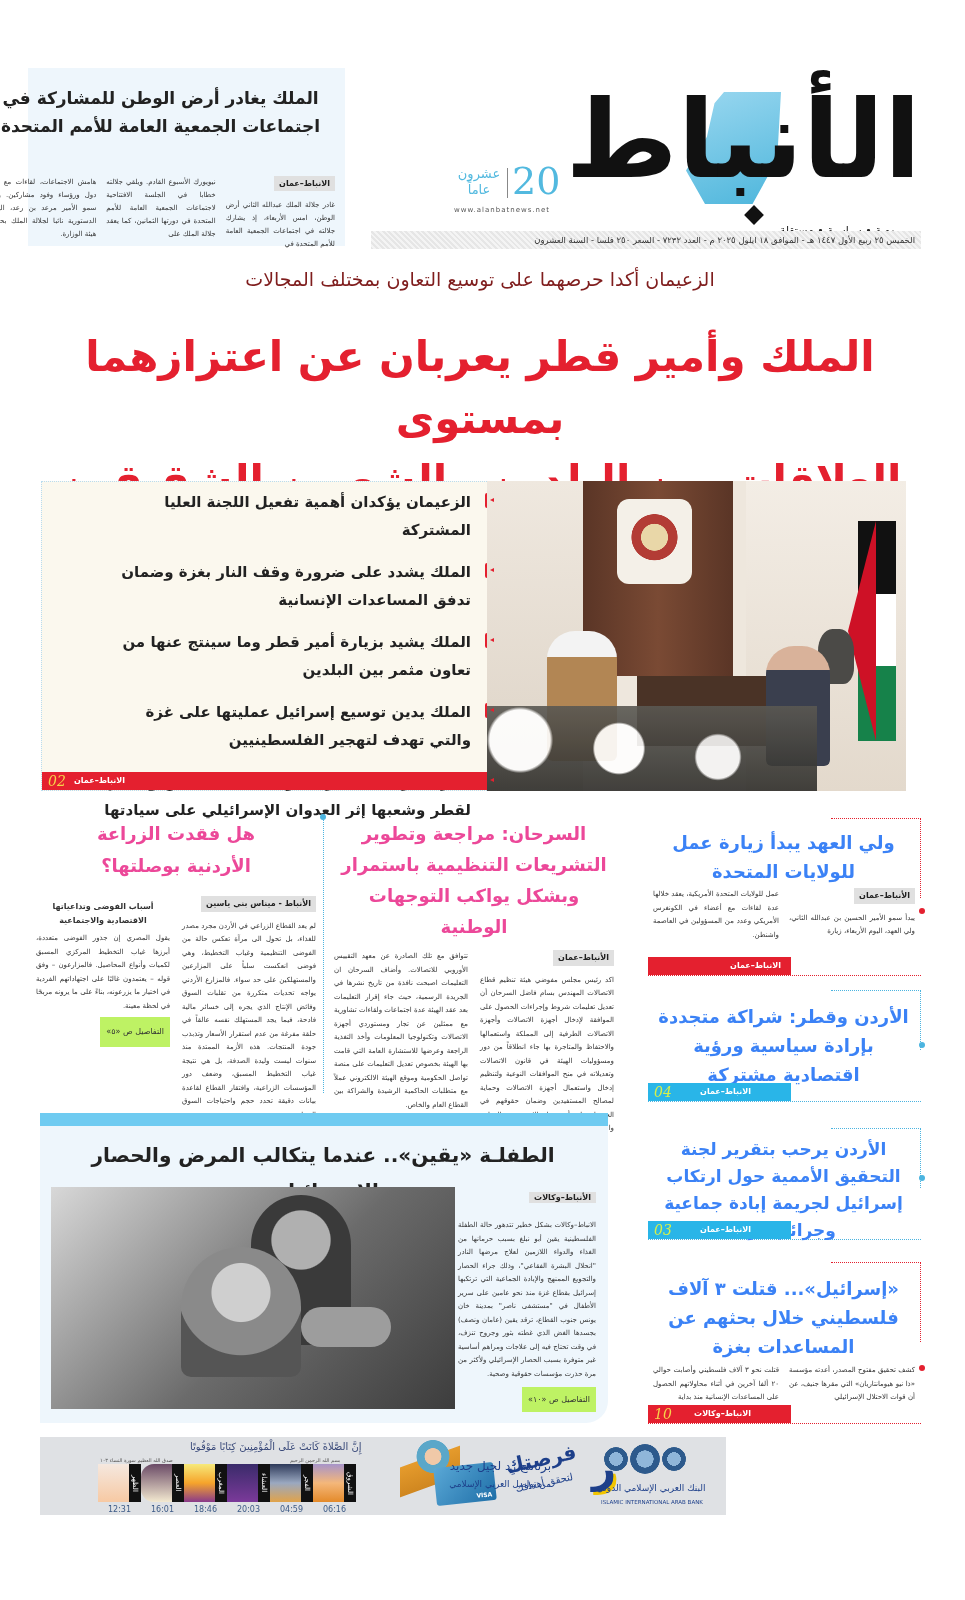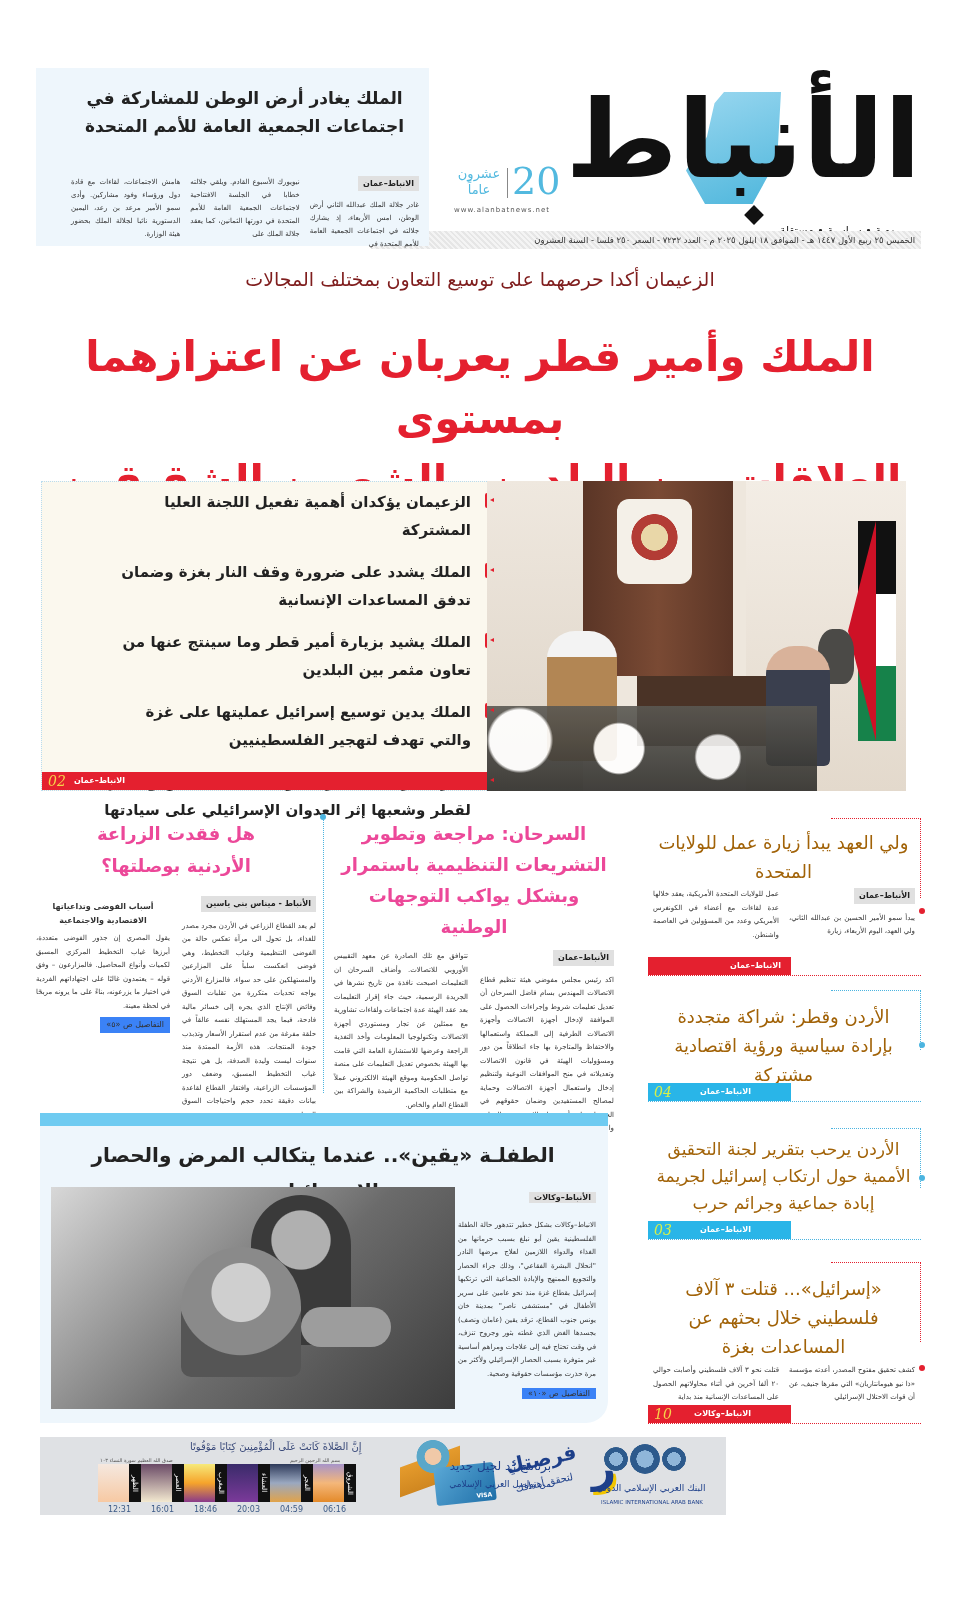--- a/index.html
+++ b/index.html
@@ -15,21 +15,21 @@
   .logo-tagline { position: absolute; right: 22px; top: 134px; font-size: 11px; color: #222; margin-top: 20px; }
 
   .anniv { left: 452px; top: 160px; width: 120px; height: 60px; }
   .anniv-num { position: absolute; left: 60px; top: 0; font-family: "DejaVu Serif", serif; font-size: 38px; color: #52b9df; line-height: 42px; }
   .anniv-sep { position: absolute; left: 55px; top: 8px; width: 1px; height: 30px; background: #888; }
   .anniv-word { position: absolute; left: 2px; top: 6px; font-size: 13px; color: #52b9df; line-height: 16px; text-align: center; width: 50px; }
   .anniv-url { position: absolute; left: 2px; top: 46px; font-size: 7px; color: #555; direction: ltr; letter-spacing: 1px; }
 
   .dateline { right: 44px; top: 231px; width: 550px; height: 18px; background: repeating-linear-gradient(45deg, #e6e6e6 0 2px, #f4f4f4 2px 4px); font-size: 8.5px; line-height: 18px; padding: 0 6px; color: #333; white-space: nowrap; overflow: hidden; }
 
-  .topbox { left: 36px; top: 68px; width: 393px; height: 178px; background: #eef6fc; }
+  .topbox { left: 28px; top: 68px; width: 317px; height: 178px; background: #eef6fc; }
   .topbox-title { position: absolute; right: 12px; top: 16px; width: 345px; text-align: center; font-size: 17px; font-weight: bold; line-height: 28px; color: #222; }
   .topbox-cols { position: absolute; right: 10px; top: 108px; width: 348px; display: flex; gap: 10px; }
   .col-sm { flex: 1; font-size: 7px; line-height: 13px; color: #333; text-align: justify; }
   .tag-gray { display: inline-block; background: #e0e0e0; font-size: 8px; font-weight: bold; padding: 1px 5px; margin-bottom: 8px; color: #222; }
 
   
   .kicker { left: 40px; top: 268px; width: 880px; text-align: center; font-size: 19px; color: #7f1d1d; }
   .mainhead { left: 40px; top: 326px; width: 880px; text-align: center; font-size: 42px; font-weight: 900; color: #e4202f; line-height: 62px; letter-spacing: -1px; }
 
   
@@ -58,30 +58,30 @@
   .pm-table { position: absolute; left: 150px; top: 195px; width: 140px; height: 70px; background: #4a3326; }
   .pm-flowers { position: absolute; left: 0; top: 225px; width: 330px; height: 85px; background: radial-gradient(circle at 10% 40%, #fff 0 10%, transparent 11%), radial-gradient(circle at 40% 50%, #fff 0 12%, transparent 13%), radial-gradient(circle at 70% 60%, #f4f4f4 0 9%, transparent 10%), linear-gradient(#5b5953, #2f2e2b); opacity: .9; }
 
   
   .vline { width: 1px; border-right: 1px dotted #4bb4e0; }
   .vdot { width: 6px; height: 6px; background: #4bb4e0; border-radius: 50%; }
 
   .story-title { font-size: 18px; font-weight: bold; line-height: 31px; text-align: center; color: #ec4899; }
   .story-cols { display: flex; gap: 12px; }
   .story-col { flex: 1; font-size: 7px; line-height: 13.5px; color: #333; text-align: justify; }
-  .details { display: inline-block; background: #3b82f6; font-size: 8px; padding: 1px 6px; color: #333; }
+  .details { display: inline-block; background: #bef264; font-size: 8px; padding: 8px 6px; color: #333; }
   .subhead { font-size: 8px; font-weight: bold; text-align: center; line-height: 14px; margin: 4px 0; }
 
   
   .side-box { right: 44px; width: 273px; }
   .corner-red { position: absolute; right: 0; top: 0; width: 90px; height: 80px; border-top: 1px dotted #e4202f; border-right: 1px dotted #e4202f; }
   .corner-blue { position: absolute; right: 0; top: 0; width: 90px; height: 60px; border-top: 1px dotted #4bb4e0; border-right: 1px dotted #4bb4e0; }
   .bottom-red { position: absolute; left: 0; bottom: 0; width: 100%; border-bottom: 1px dotted #e4202f; }
   .bottom-blue { position: absolute; left: 0; bottom: 0; width: 100%; border-bottom: 1px dotted #4bb4e0; }
-  .side-title { position: absolute; right: 10px; width: 255px; font-size: 18px; font-weight: normal; line-height: 29px; text-align: center; color: #a16207; }
+  .side-title { position: absolute; right: 10px; width: 255px; font-size: 18px; font-weight: bold; line-height: 29px; text-align: center; color: #3b82f6; }
   .side-bar { position: absolute; left: 0; height: 18px; width: 143px; }
   .side-bar.red { background: #e4202f; }
   .side-bar.blue { background: #29b5e8; }
 
   
   .gaza { left: 40px; top: 1113px; width: 568px; height: 310px; background: #eef6fc; border-radius: 0 0 22px 0; }
   .gaza-top { position: absolute; left: 0; top: 0; width: 100%; height: 13px; background: #6fcbf1; }
   .gaza-title { position: absolute; right: 10px; top: 24px; width: 550px; text-align: center; font-size: 20px; font-weight: bold; color: #222; line-height: 36px; }
   .gaza-photo { position: absolute; left: 11px; top: 74px; width: 404px; height: 222px; background: linear-gradient(135deg, #d8d8d8, #6b6b6b 55%, #3d3d3d); overflow: hidden; filter: grayscale(100%); }
   .gp-child { position: absolute; left: 130px; top: 60px; width: 120px; height: 130px; border-radius: 60px 60px 10px 10px; background: radial-gradient(circle at 50% 35%, #cfcfcf 0 28%, #8a8a8a 29% 60%, #555 61%); }
@@ -304,21 +304,21 @@
 <div class="abs ad">
   <div class="ad-verse">إِنَّ الصَّلاةَ كَانَتْ عَلَى الْمُؤْمِنِينَ كِتَابًا مَوْقُوتًا</div>
   <div class="ad-verse-sm" style="left:250px;top:20px;">بسم الله الرحمن الرحيم</div>
   <div class="ad-verse-sm" style="left:60px;top:20px;">صدق الله العظيم سورة النساء ١٠٣</div>
 
   <div class="prayer-strip" style="top:27px;">
     <div class="prayer" style="background:linear-gradient(#f5e8df,#f7c9a3);">
       <div class="prayer-name">الظهر</div>
       <div class="prayer-time">12:31</div>
     </div>
-    <div class="prayer" style="background:linear-gradient(#6a4a66,#f3e9d0);">
+    <div class="prayer" style="background:linear-gradient(#6a4a66,#f3e9d0);border-radius:13px;">
       <div class="prayer-name">العصر</div>
       <div class="prayer-time">16:01</div>
     </div>
     <div class="prayer" style="background:linear-gradient(#f6e97a,#f6a42b,#8a3a8a);">
       <div class="prayer-name">المغرب</div>
       <div class="prayer-time">18:46</div>
     </div>
     <div class="prayer" style="background:linear-gradient(#3a2b6a,#7b3a9a);">
       <div class="prayer-name">العشاء</div>
       <div class="prayer-time">20:03</div>

